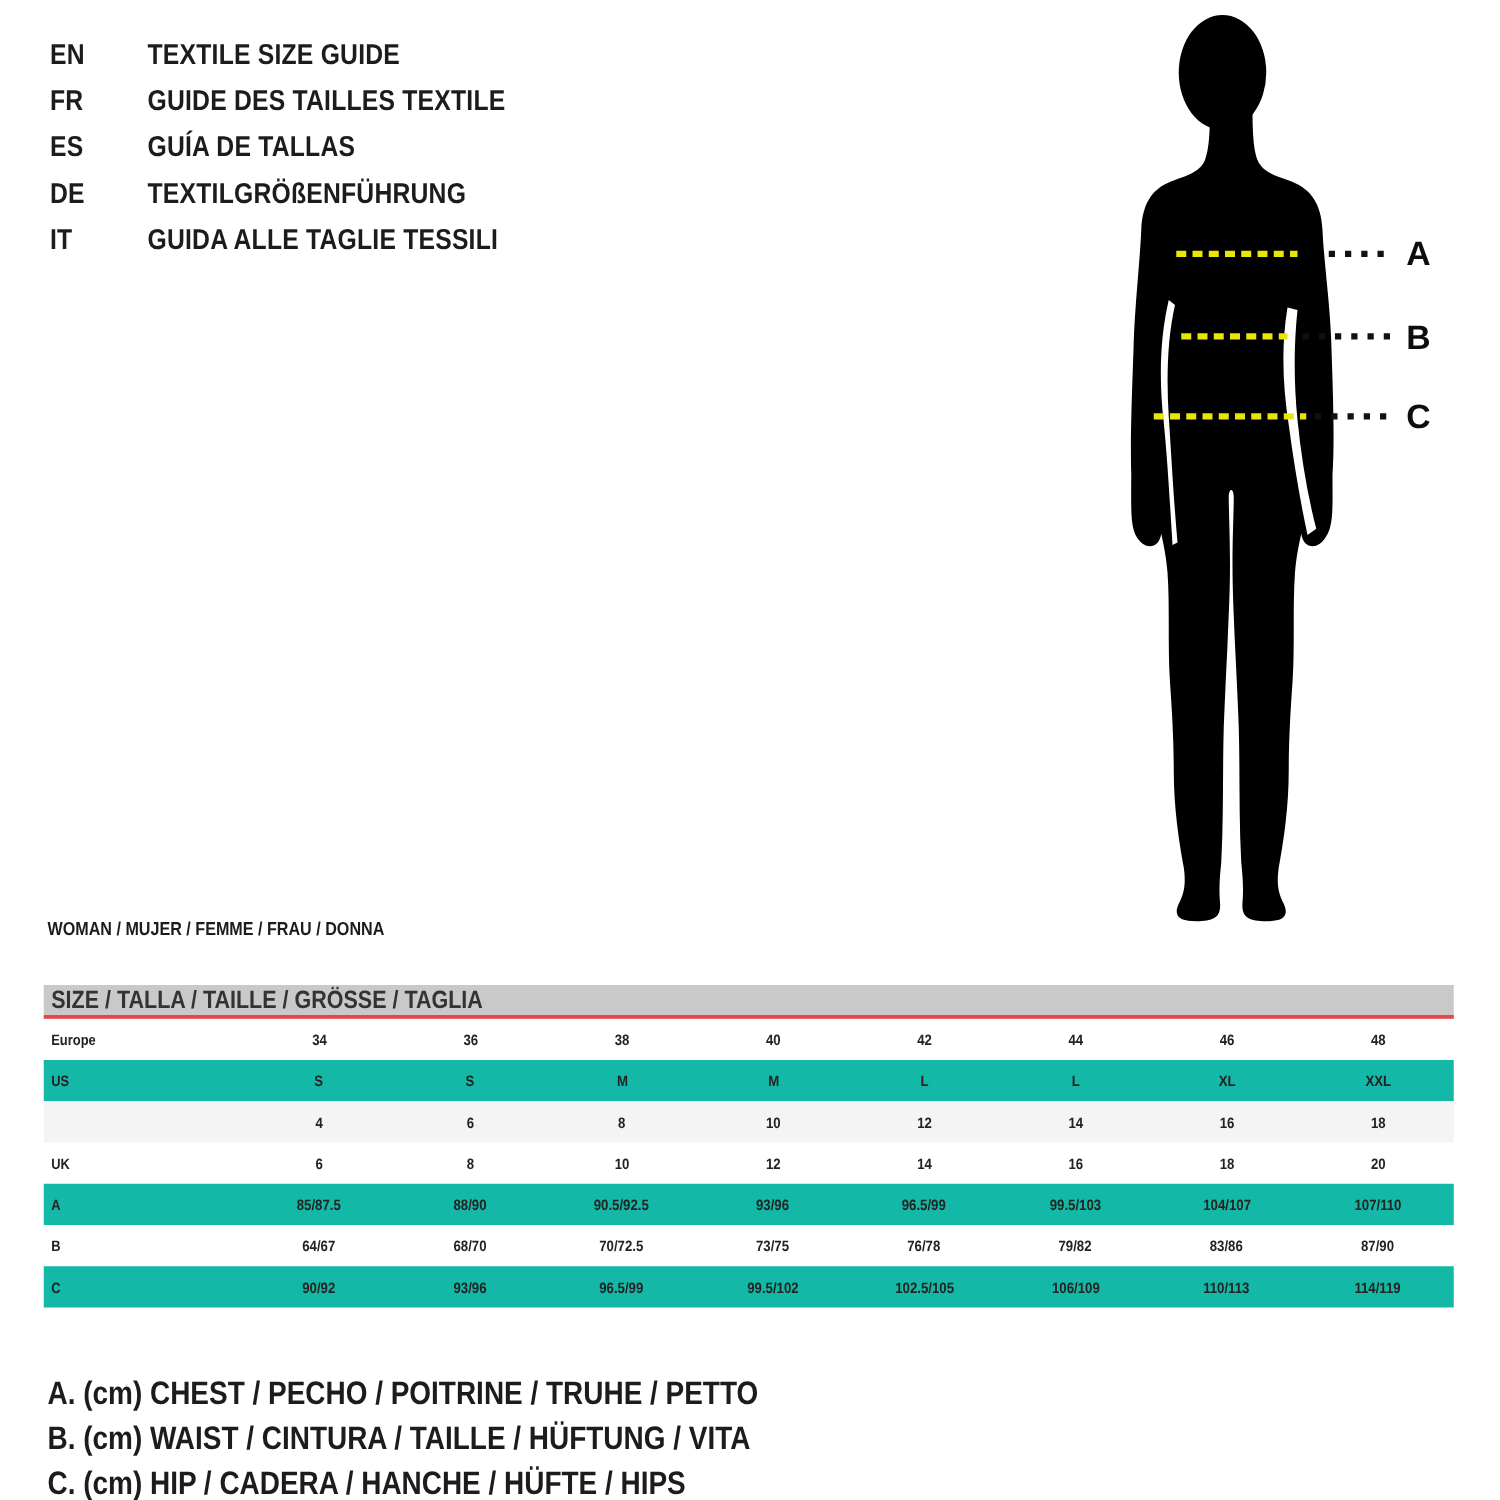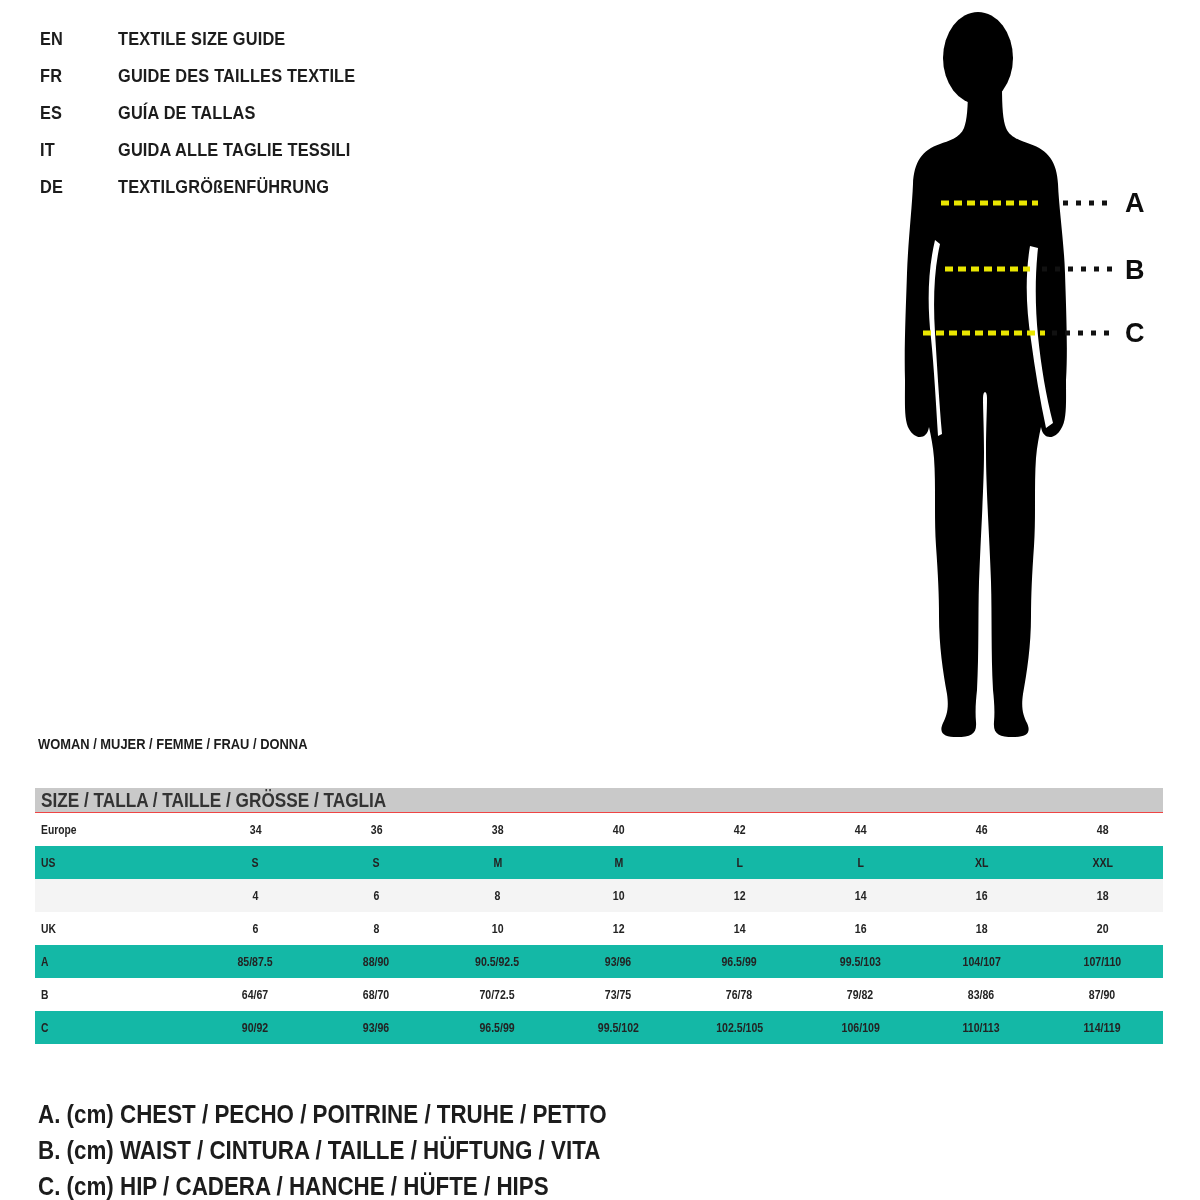--- a/index.html
+++ b/index.html
@@ -6,36 +6,36 @@
   .canvas{
     position:relative;width:1200px;height:1200px;background:#ffffff;
     font-family:"Liberation Sans",sans-serif;color:#1c1c1c;overflow:hidden;
   }
   
   .cx{display:inline-block;transform:scaleX(.86);transform-origin:0 50%;white-space:nowrap;}
   .cxc{display:inline-block;transform:scaleX(.88);transform-origin:50% 50%;white-space:nowrap;}
 
   
   .lang-block{position:absolute;left:40px;top:20px;}
-  .lang-row{display:flex;height:37px;align-items:center;font-size:19px;font-weight:bold;letter-spacing:.2px;}
+  .lang-row{display:flex;height:37px;align-items:flex-end;font-size:23px;font-weight:bold;letter-spacing:.2px;}
   .lang-code{width:78px;flex:0 0 78px;}
   .lang-label{flex:1;}
 
   
   .figure-wrap{position:absolute;left:878px;top:8px;width:312px;height:732px;}
   .figure-wrap svg{display:block;}
   .measure-label{font-family:"Liberation Sans",sans-serif;font-size:27px;font-weight:bold;fill:#0d0d0d;}
 
   
   .section-title{position:absolute;left:38px;top:735px;font-size:15px;font-weight:bold;}
 
   
   .size-table{position:absolute;left:35px;top:788px;width:1128px;}
   .size-table-header{
-    height:24px;background:#c9c9c9;border-bottom:1px solid #ef4444;
+    height:24px;background:#c9c9c9;border-bottom:3px solid #ef4444;
     font-size:20px;font-weight:bold;color:#333;line-height:24px;padding-left:6px;
   }
   .trow{display:flex;height:33px;align-items:center;font-size:12px;font-weight:bold;color:#232323;}
   .trow.shade-a{background:#14b8a6;}
   .trow.shade-b{background:#f4f4f4;}
   .tlabel{flex:0 0 160px;padding-left:6px;box-sizing:border-box;}
   .tcell{flex:1;text-align:center;}
 
   
   .legend{position:absolute;left:38px;top:1096px;}
@@ -53,26 +53,26 @@
       </div>
       <div class="lang-row">
         <span class="lang-code"><span class="cx">FR</span></span>
         <span class="lang-label"><span class="cx">GUIDE DES TAILLES TEXTILE</span></span>
       </div>
       <div class="lang-row">
         <span class="lang-code"><span class="cx">ES</span></span>
         <span class="lang-label"><span class="cx">GUÍA DE TALLAS</span></span>
       </div>
       <div class="lang-row">
+        <span class="lang-code"><span class="cx">DE</span></span>
+        <span class="lang-label"><span class="cx">TEXTILGRÖßENFÜHRUNG</span></span>
+      </div>
+      <div class="lang-row">
         <span class="lang-code"><span class="cx">IT</span></span>
         <span class="lang-label"><span class="cx">GUIDA ALLE TAGLIE TESSILI</span></span>
-      </div>
-      <div class="lang-row">
-        <span class="lang-code"><span class="cx">DE</span></span>
-        <span class="lang-label"><span class="cx">TEXTILGRÖßENFÜHRUNG</span></span>
       </div>
     </div>
 
   <div class="figure-wrap">
     <svg width="312" height="732" viewBox="0 0 312 732" xmlns="http://www.w3.org/2000/svg">
 
       <ellipse cx="100" cy="50" rx="35" ry="46" fill="#000"></ellipse>
 
       <path fill="#000" d="
         M 90,78

